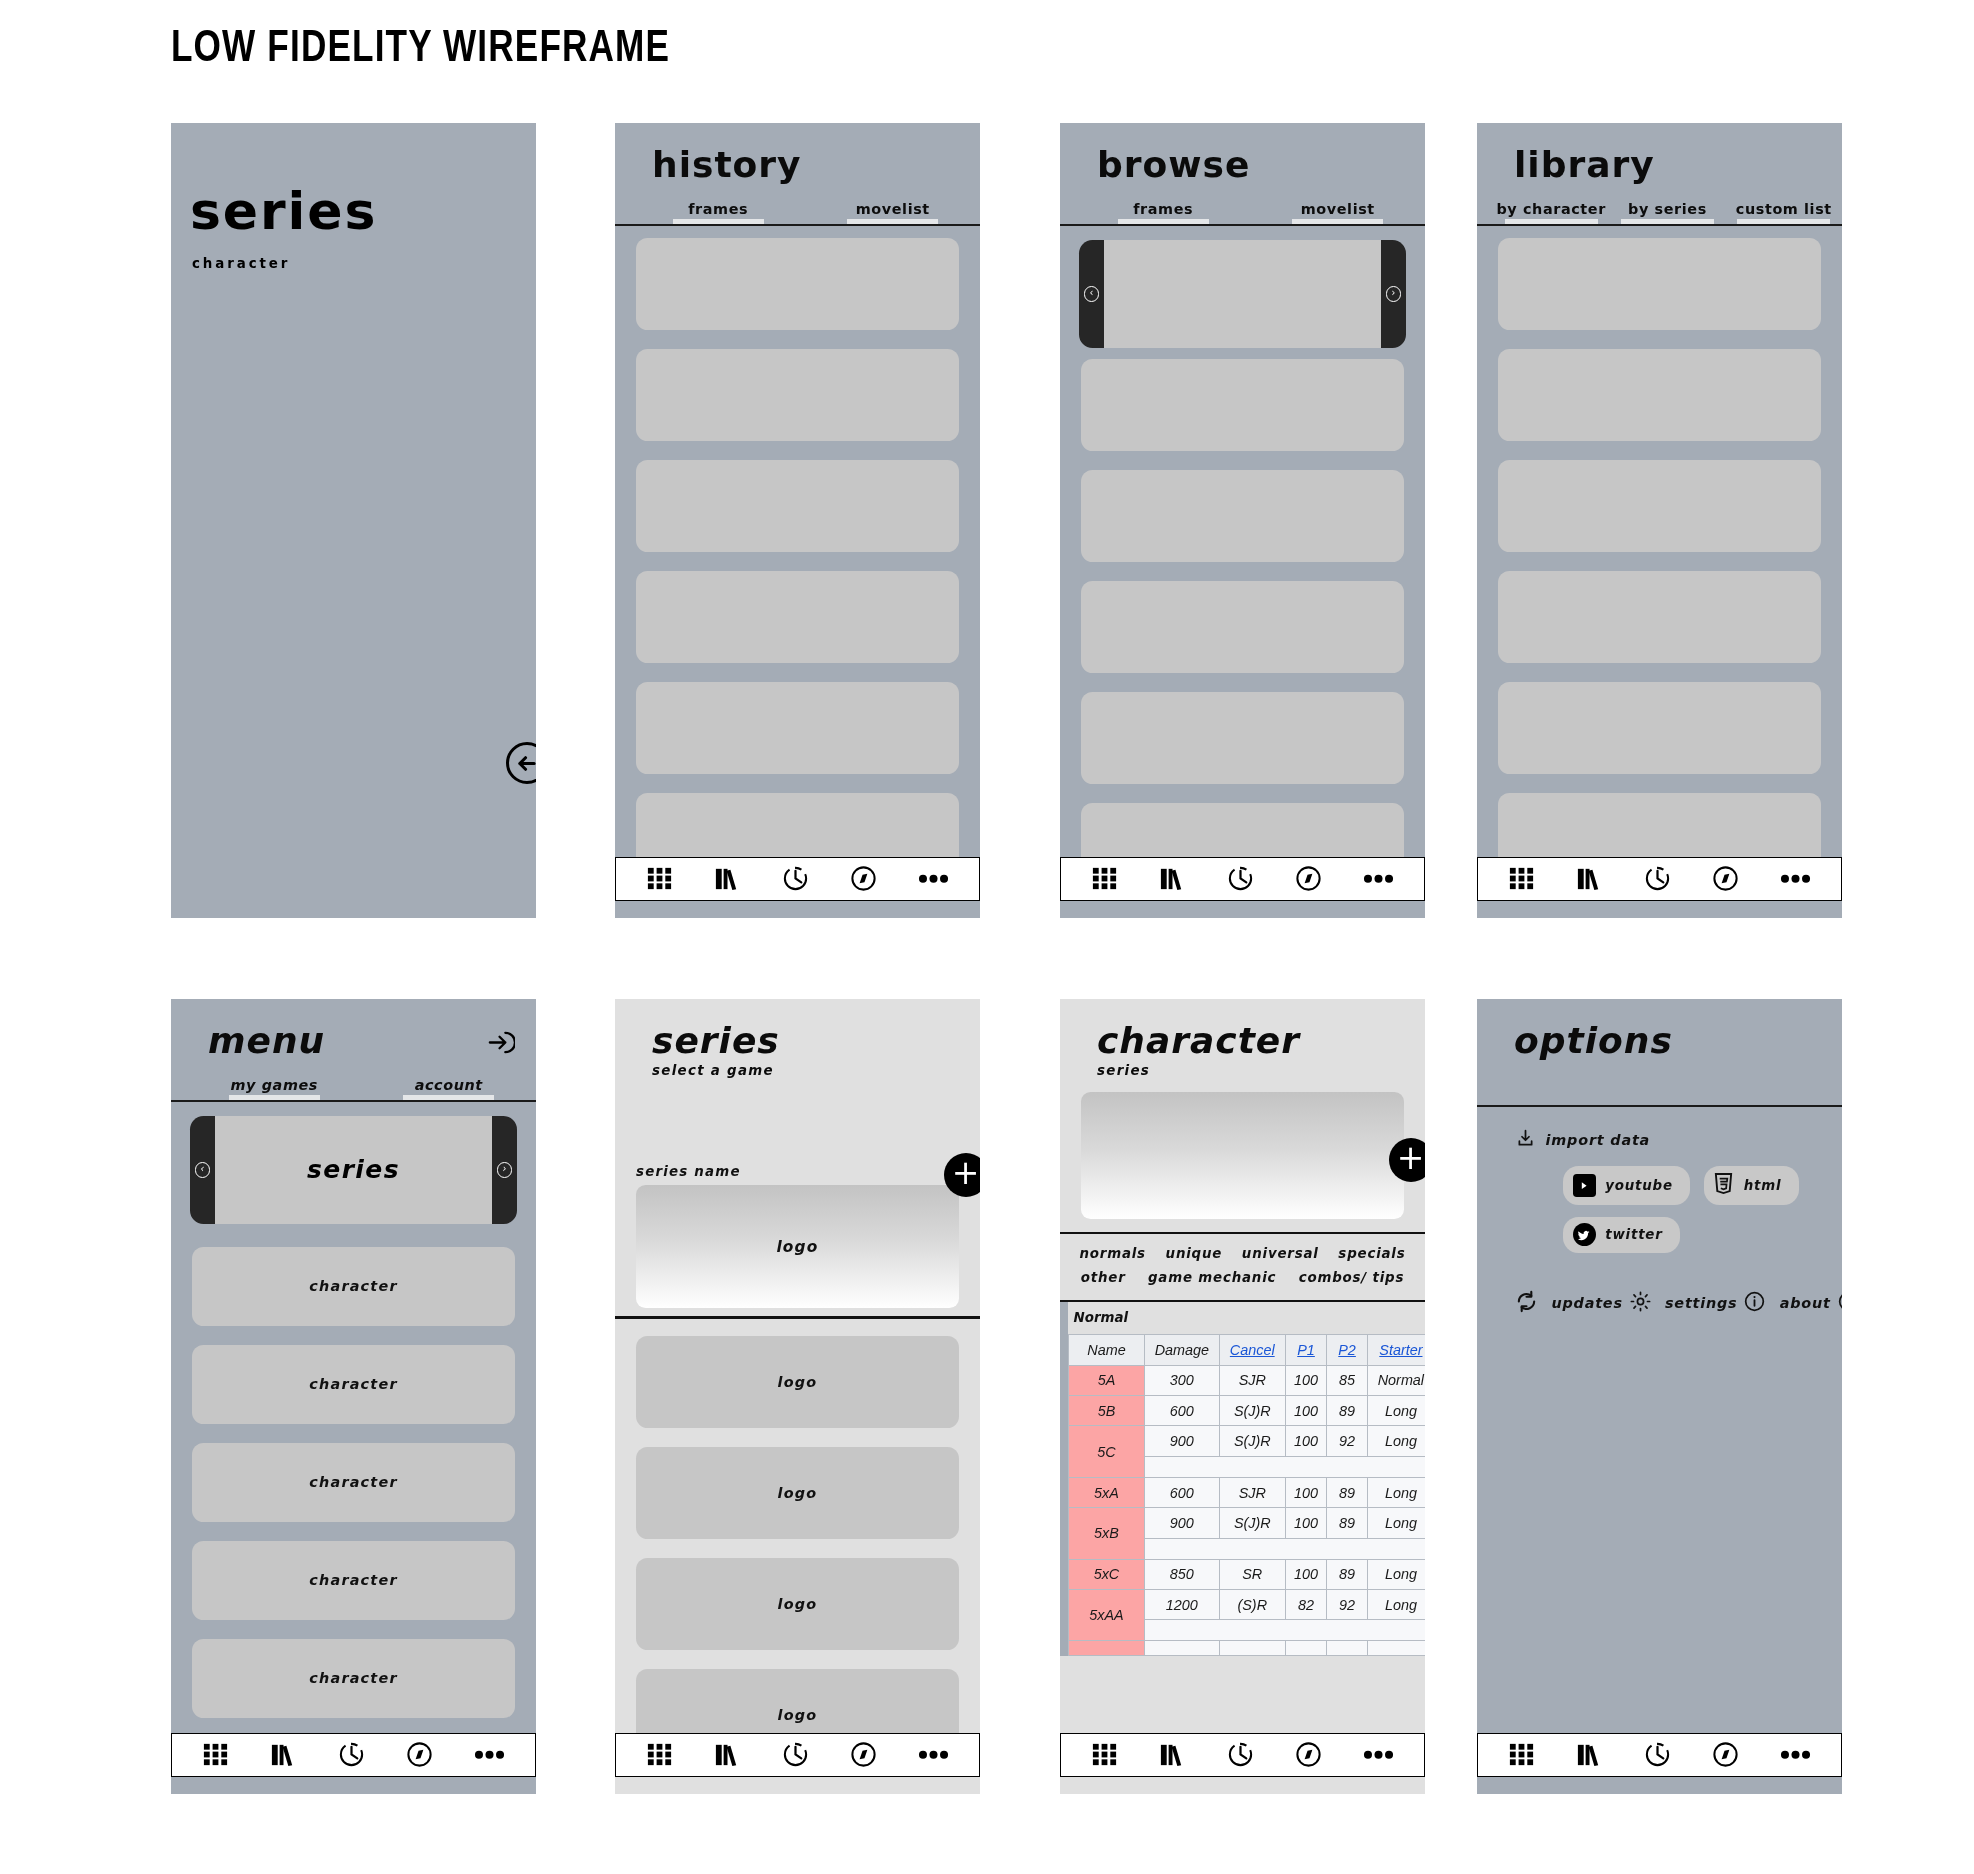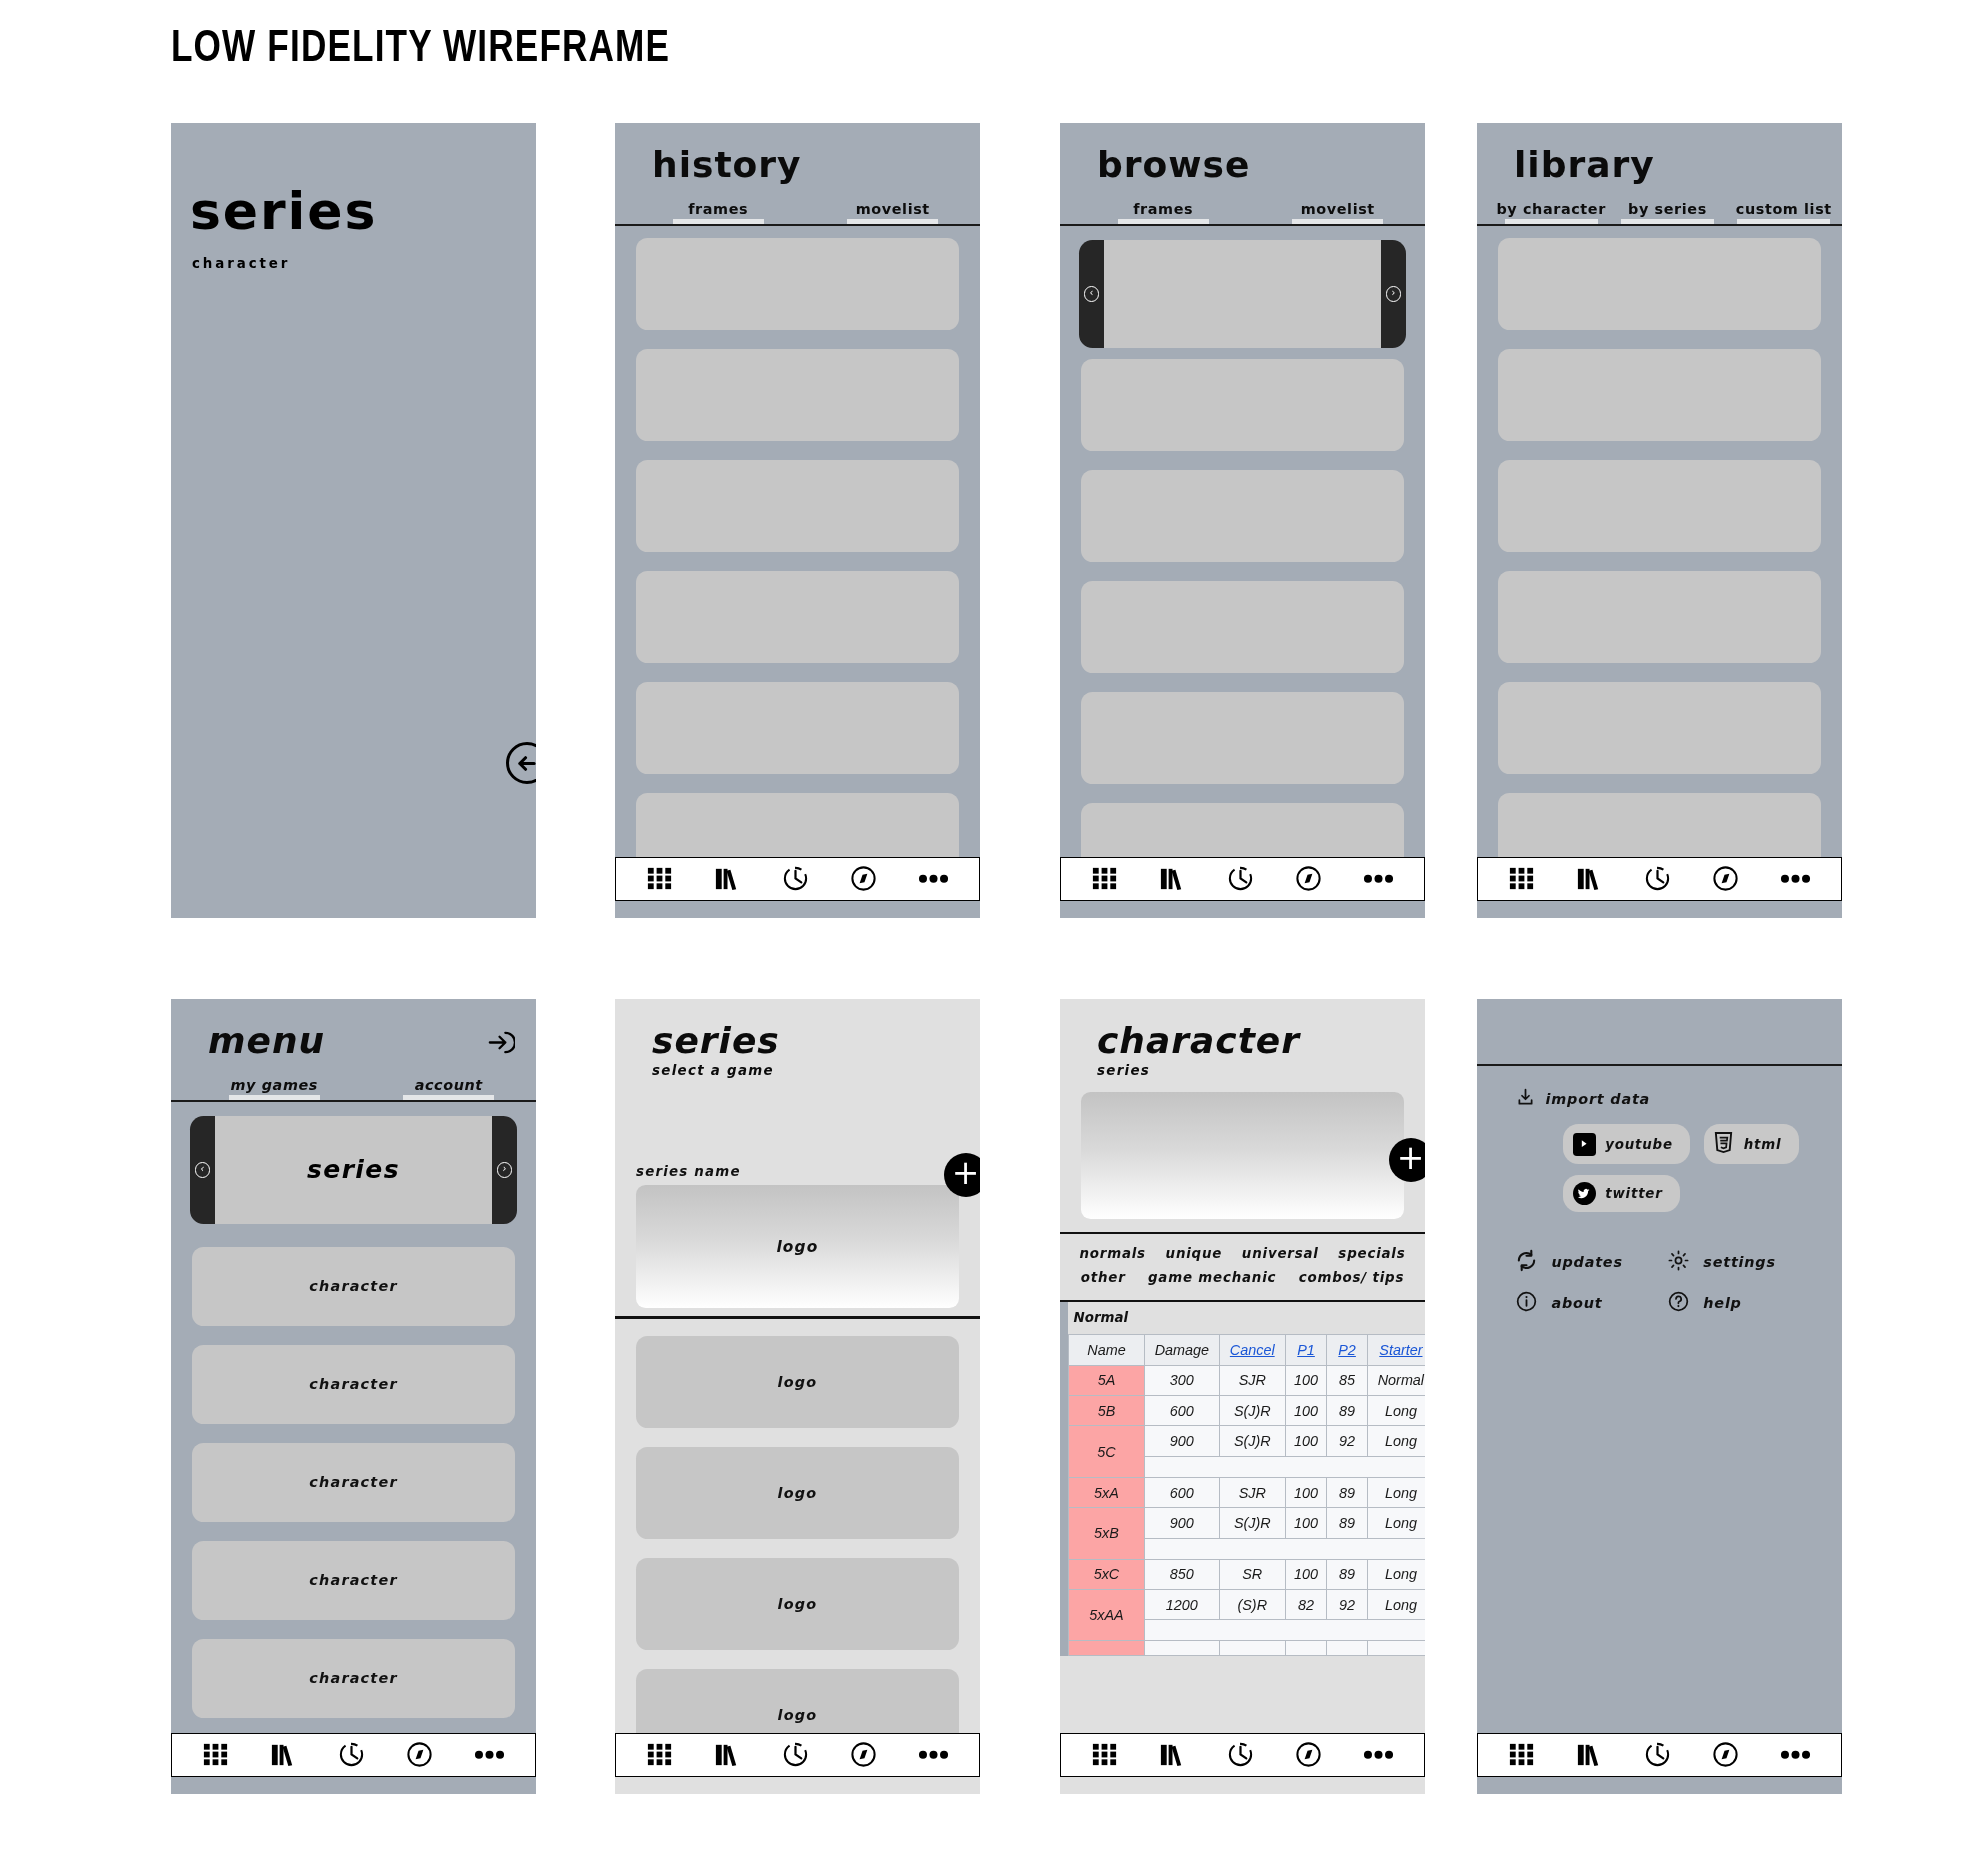--- a/index.html
+++ b/index.html
@@ -286,21 +286,21 @@
   .pillrow { display: flex; gap: 13.4px; margin-bottom: 11.5px; padding-left: 48px; }
   .pill {
     display: flex; align-items: center; gap: 9.6px;
     background: #c8c8c8;
     border-radius: 15.4px;
     padding: 6.7px 17.3px 6.7px 9.6px;
     font-size: 13.4px; font-weight: 700; letter-spacing: 0.8px; color: #111;
   }
   .optgrid {
     display: grid;
-    grid-template-columns: 1fr 1fr;
+    grid-template-columns: 1fr 1fr 1fr 1fr;
     row-gap: 15.4px; column-gap: 5.8px;
     margin-top: 37px;
   }
   .optitem {
     display: flex; align-items: center; gap: 13.4px;
     font-size: 14.4px; font-weight: 700; letter-spacing: 0.8px; color: #111;
   }
   .logo-ico {
     width: 23px; height: 23px; border-radius: 50%;
     background: #000; display: flex; align-items: center; justify-content: center;
@@ -841,20 +841,21 @@
               <circle cx="17" cy="7" r="4.2"></circle>
               <circle cx="28" cy="7" r="4.2"></circle>
             </g>
           </svg>
         </span>
     </div>
   </div>
 
   <div class="screen col4">
     <div class="hdr">
+      <div class="hdr-title">options</div>
       <div style="height:44px"></div>
     </div>
     <div class="opt-body">
       <div class="opt-line">
         <span><svg width="21" height="21" viewBox="0 0 24 24">
               <path d="M5 15v4h14v-4M12 3v10M8 10l4 4 4-4" stroke="#111" stroke-width="2" fill="none" stroke-linecap="round" stroke-linejoin="round"></path>
             </svg></span>
         <span>import data</span>
       </div>
       <div class="pillrow">

